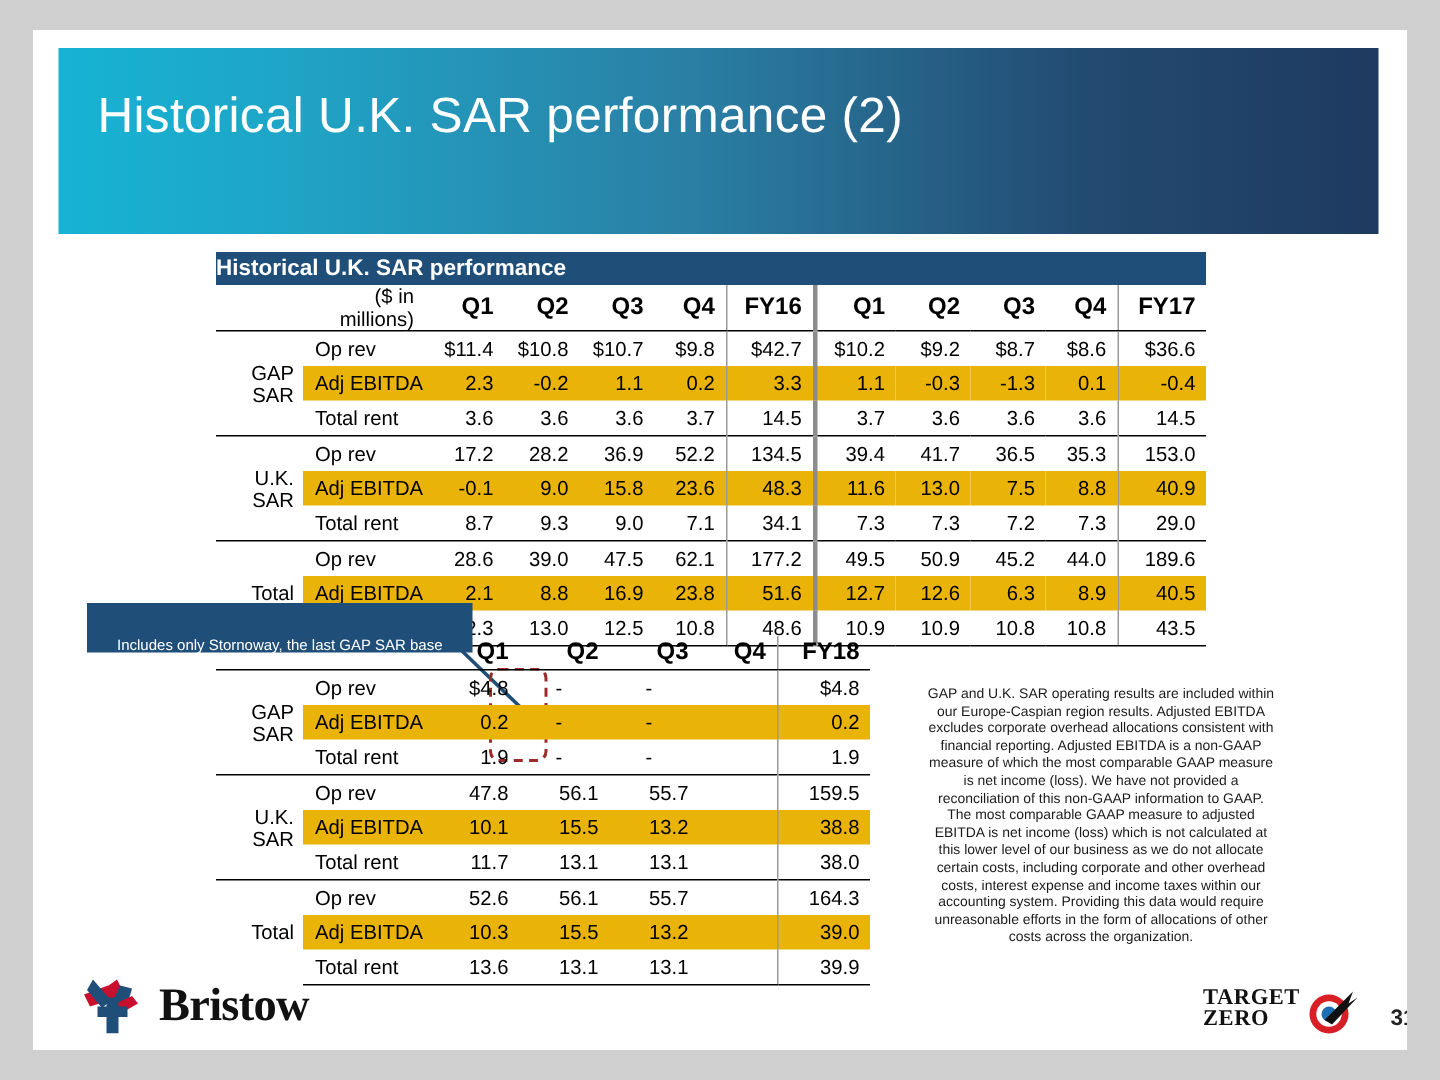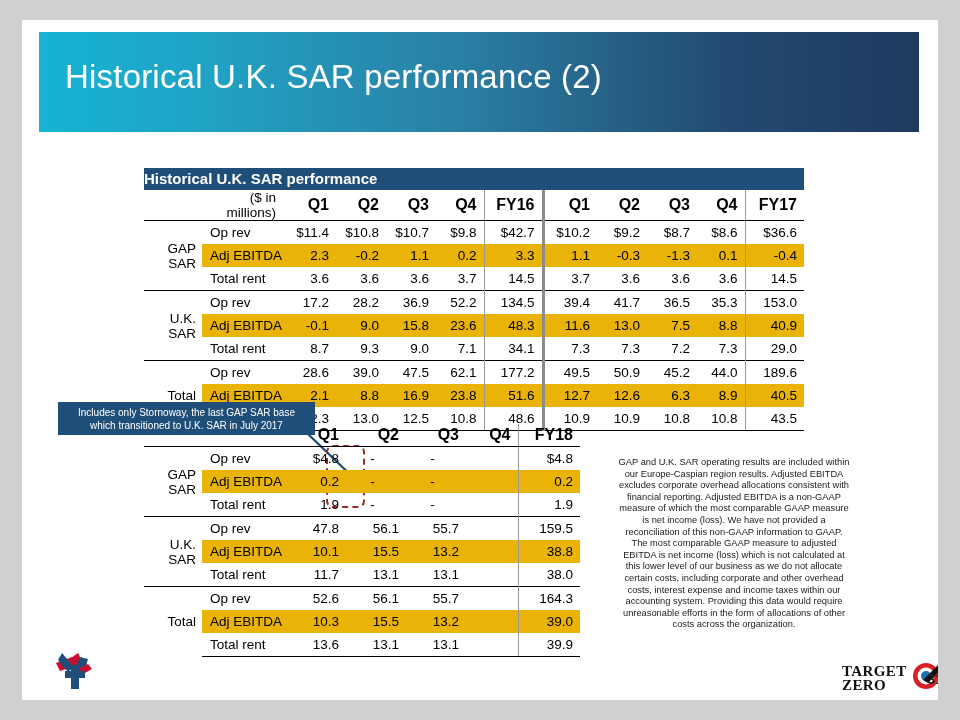--- a/index.html
+++ b/index.html
@@ -19,21 +19,21 @@
     height: 680px;
     background: #ffffff;
     overflow: hidden;
   }
   
   #title-banner {
     position: absolute;
     left: 17px;
     top: 12px;
     width: 880px;
-    height: 100px;
+    height: 124px;
     background: linear-gradient(to right, #16b3d4 0%, #1fa4c6 18%, #2a7fa4 48%, #234a71 78%, #1e3a5f 100%);
   }
   #title-text {
     position: absolute;
     left: 26px;
     top: 26px;
     color: #ffffff;
     font-size: 33px;
     font-weight: normal;
     letter-spacing: 0.2px;
@@ -110,21 +110,21 @@
     position: absolute;
     left: 36px;
     top: 382px;
     width: 257px;
     height: 33px;
     background: #1f4e79;
     color: #ffffff;
     font-size: 10px;
     line-height: 12.5px;
     text-align: center;
-    padding-top: 5px;
+    padding-top: 23px;
     box-sizing: border-box;
   }
   #callout-leader {
     position: absolute;
     left: 280px;
     top: 408px;
     width: 70px;
     height: 62px;
     pointer-events: none;
   }
@@ -163,22 +163,21 @@
     font-weight: bold;
     color: #111111;
     margin-left: 8px;
     letter-spacing: -0.5px;
   }
   #target-zero {
     position: absolute;
     left: 780px;
     top: 638px;
     display: flex;
-    align-items: flex-end;
-    margin-left: 40px;
+    align-items: flex-start;
   }
   .tz-words {
     font-family: "Liberation Serif", serif;
     font-weight: bold;
     font-size: 15px;
     line-height: 14px;
     color: #111;
     letter-spacing: 0.4px;
   }
   #page-num {
@@ -467,20 +466,21 @@
   <div id="bristow-logo">
     <svg width="44" height="38" viewBox="0 0 44 38">
       <polygon points="2,12 18,6 22,15 6,20" fill="#c8102e"></polygon>
       <polygon points="8,2 20,16 14,21 4,9" fill="#1f4e79"></polygon>
       <polygon points="24,2 30,14 20,20 17,7" fill="#c8102e"></polygon>
       <polygon points="34,8 30,22 20,19 26,6" fill="#1f4e79"></polygon>
       <polygon points="38,18 24,26 21,19 34,13" fill="#c8102e"></polygon>
       <rect x="17" y="14" width="8" height="24" fill="#1f4e79"></rect>
       <rect x="11" y="20" width="20" height="7" fill="#1f4e79"></rect>
     </svg>
+    <span id="bristow-word">Bristow</span>
   </div>
 
   <div id="target-zero">
     <div>
       <div class="tz-words">TARGET</div>
       <div class="tz-words">ZERO</div>
     </div>
     <svg width="38" height="34" viewBox="0 0 38 34" style="margin-left:2px">
       <circle cx="17" cy="18" r="13" fill="#d81f26"></circle>
       <circle cx="17" cy="18" r="8.5" fill="#ffffff"></circle>

